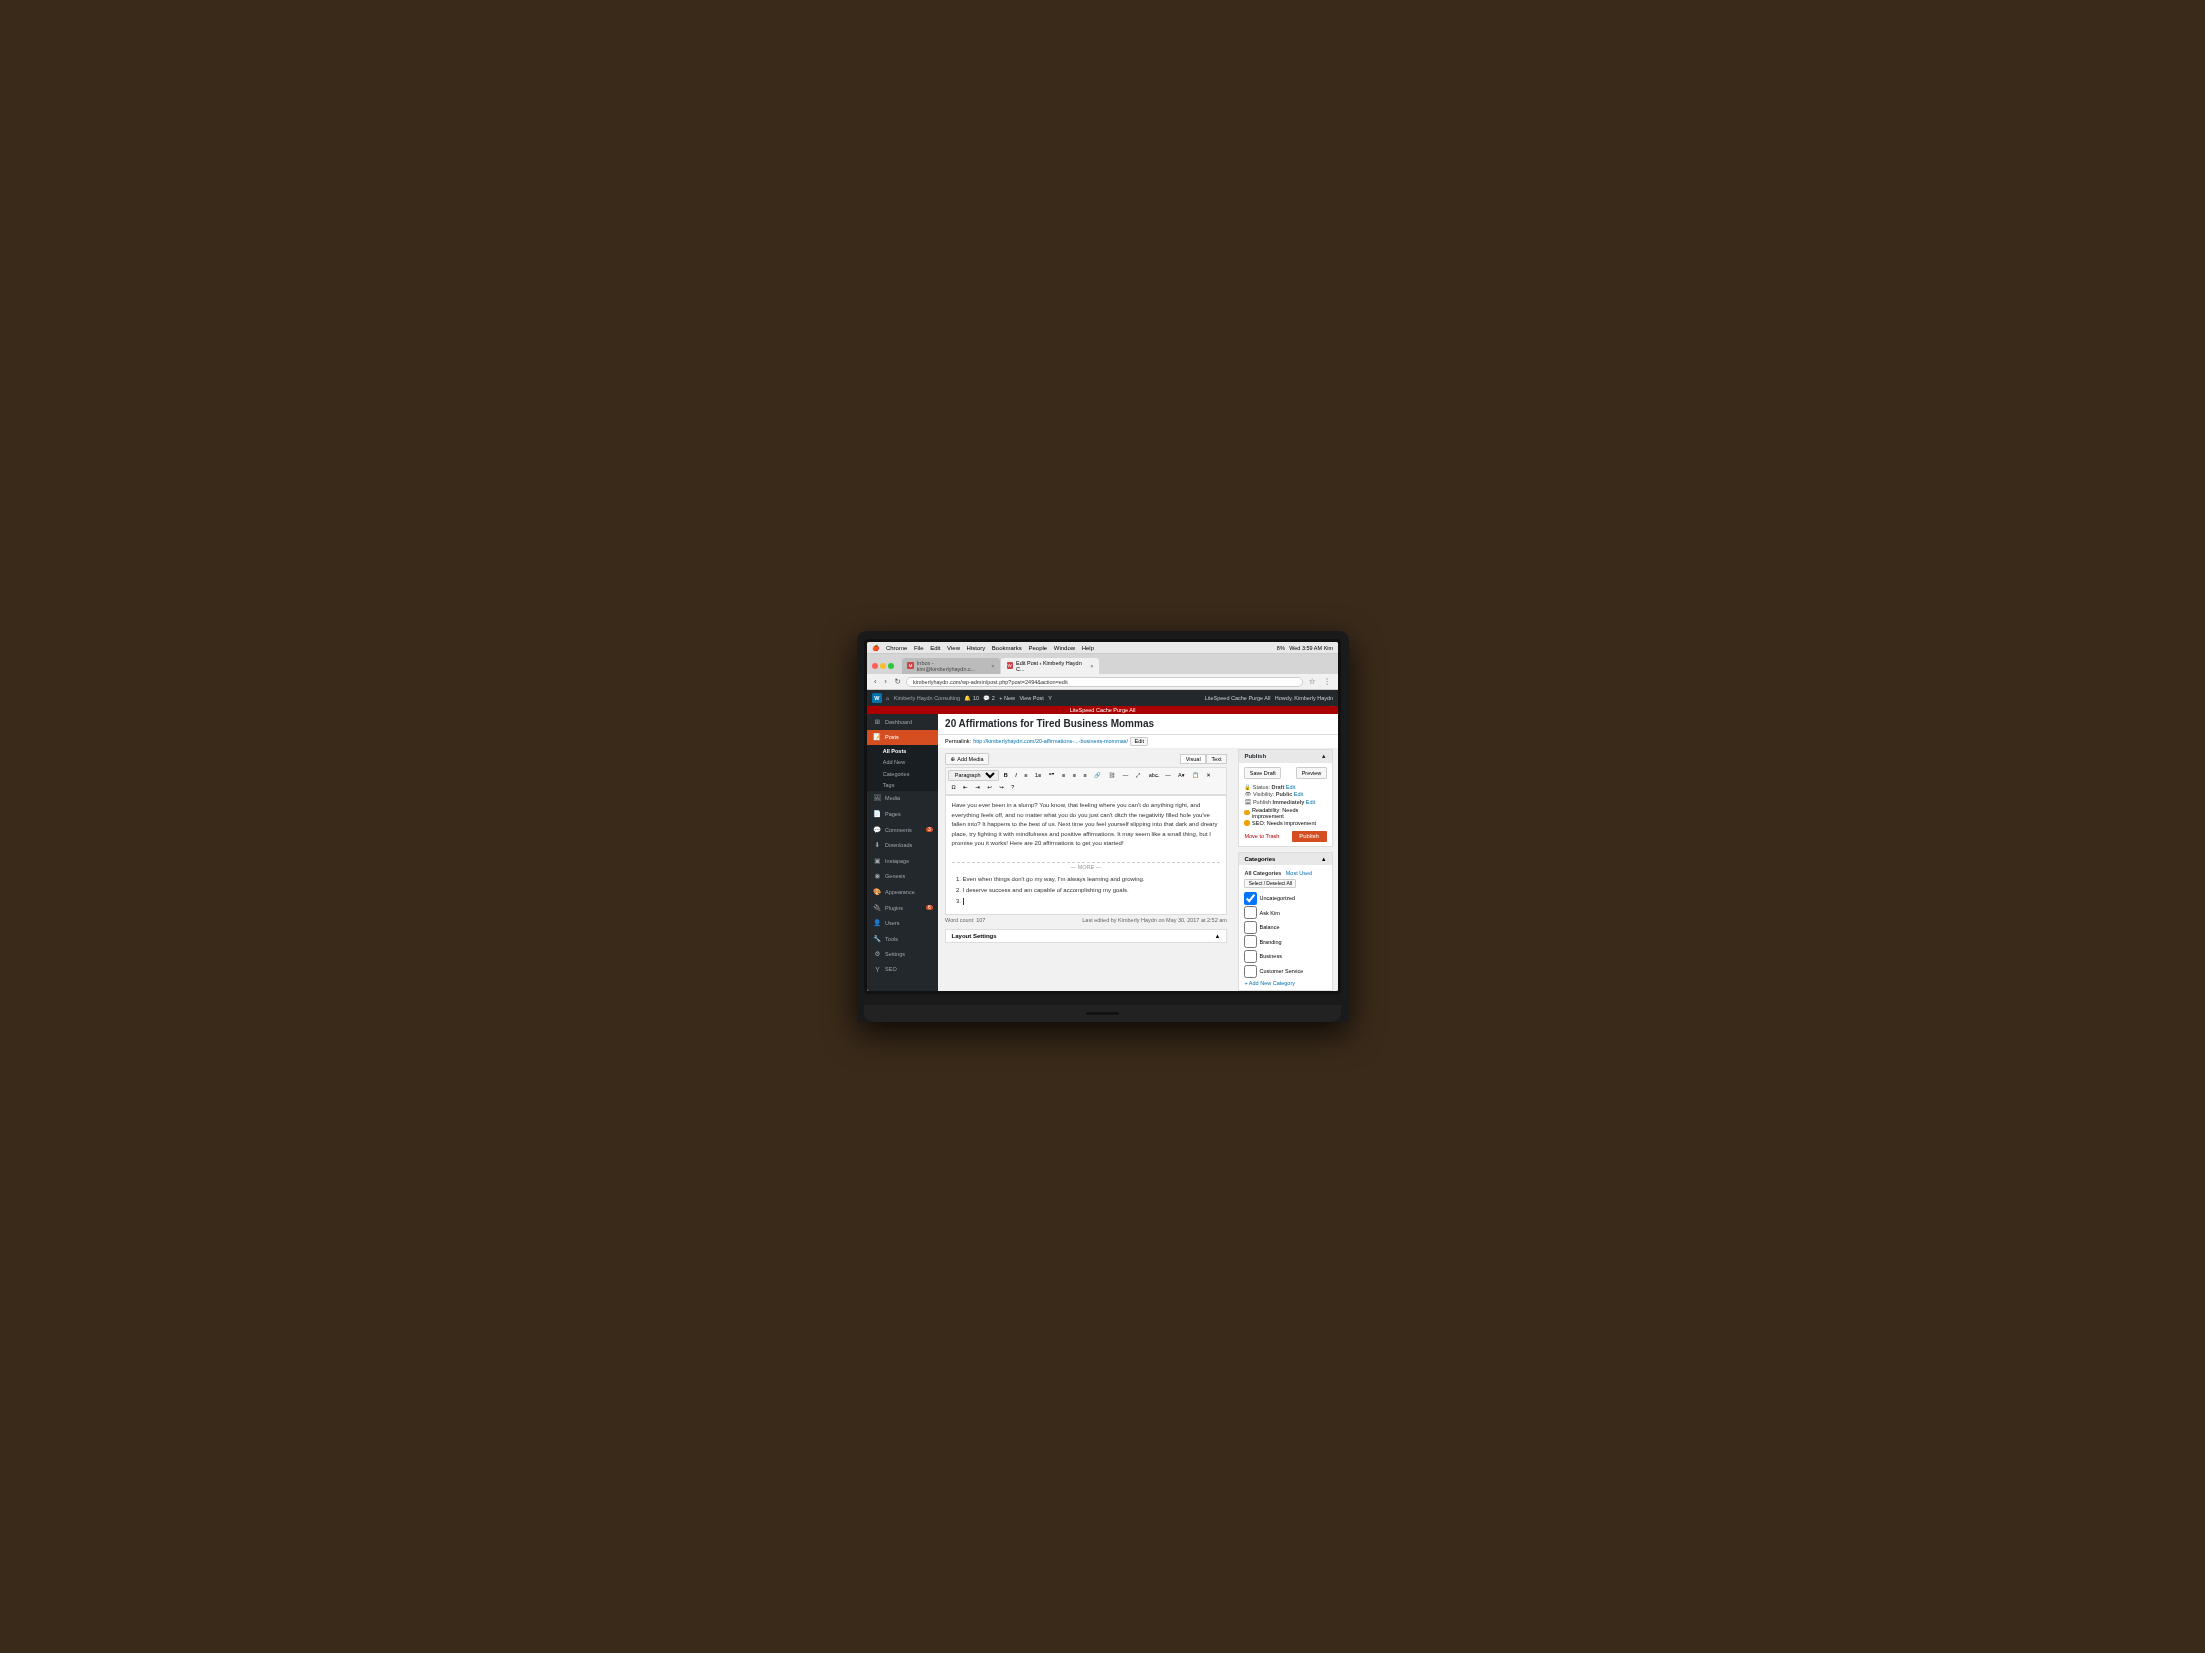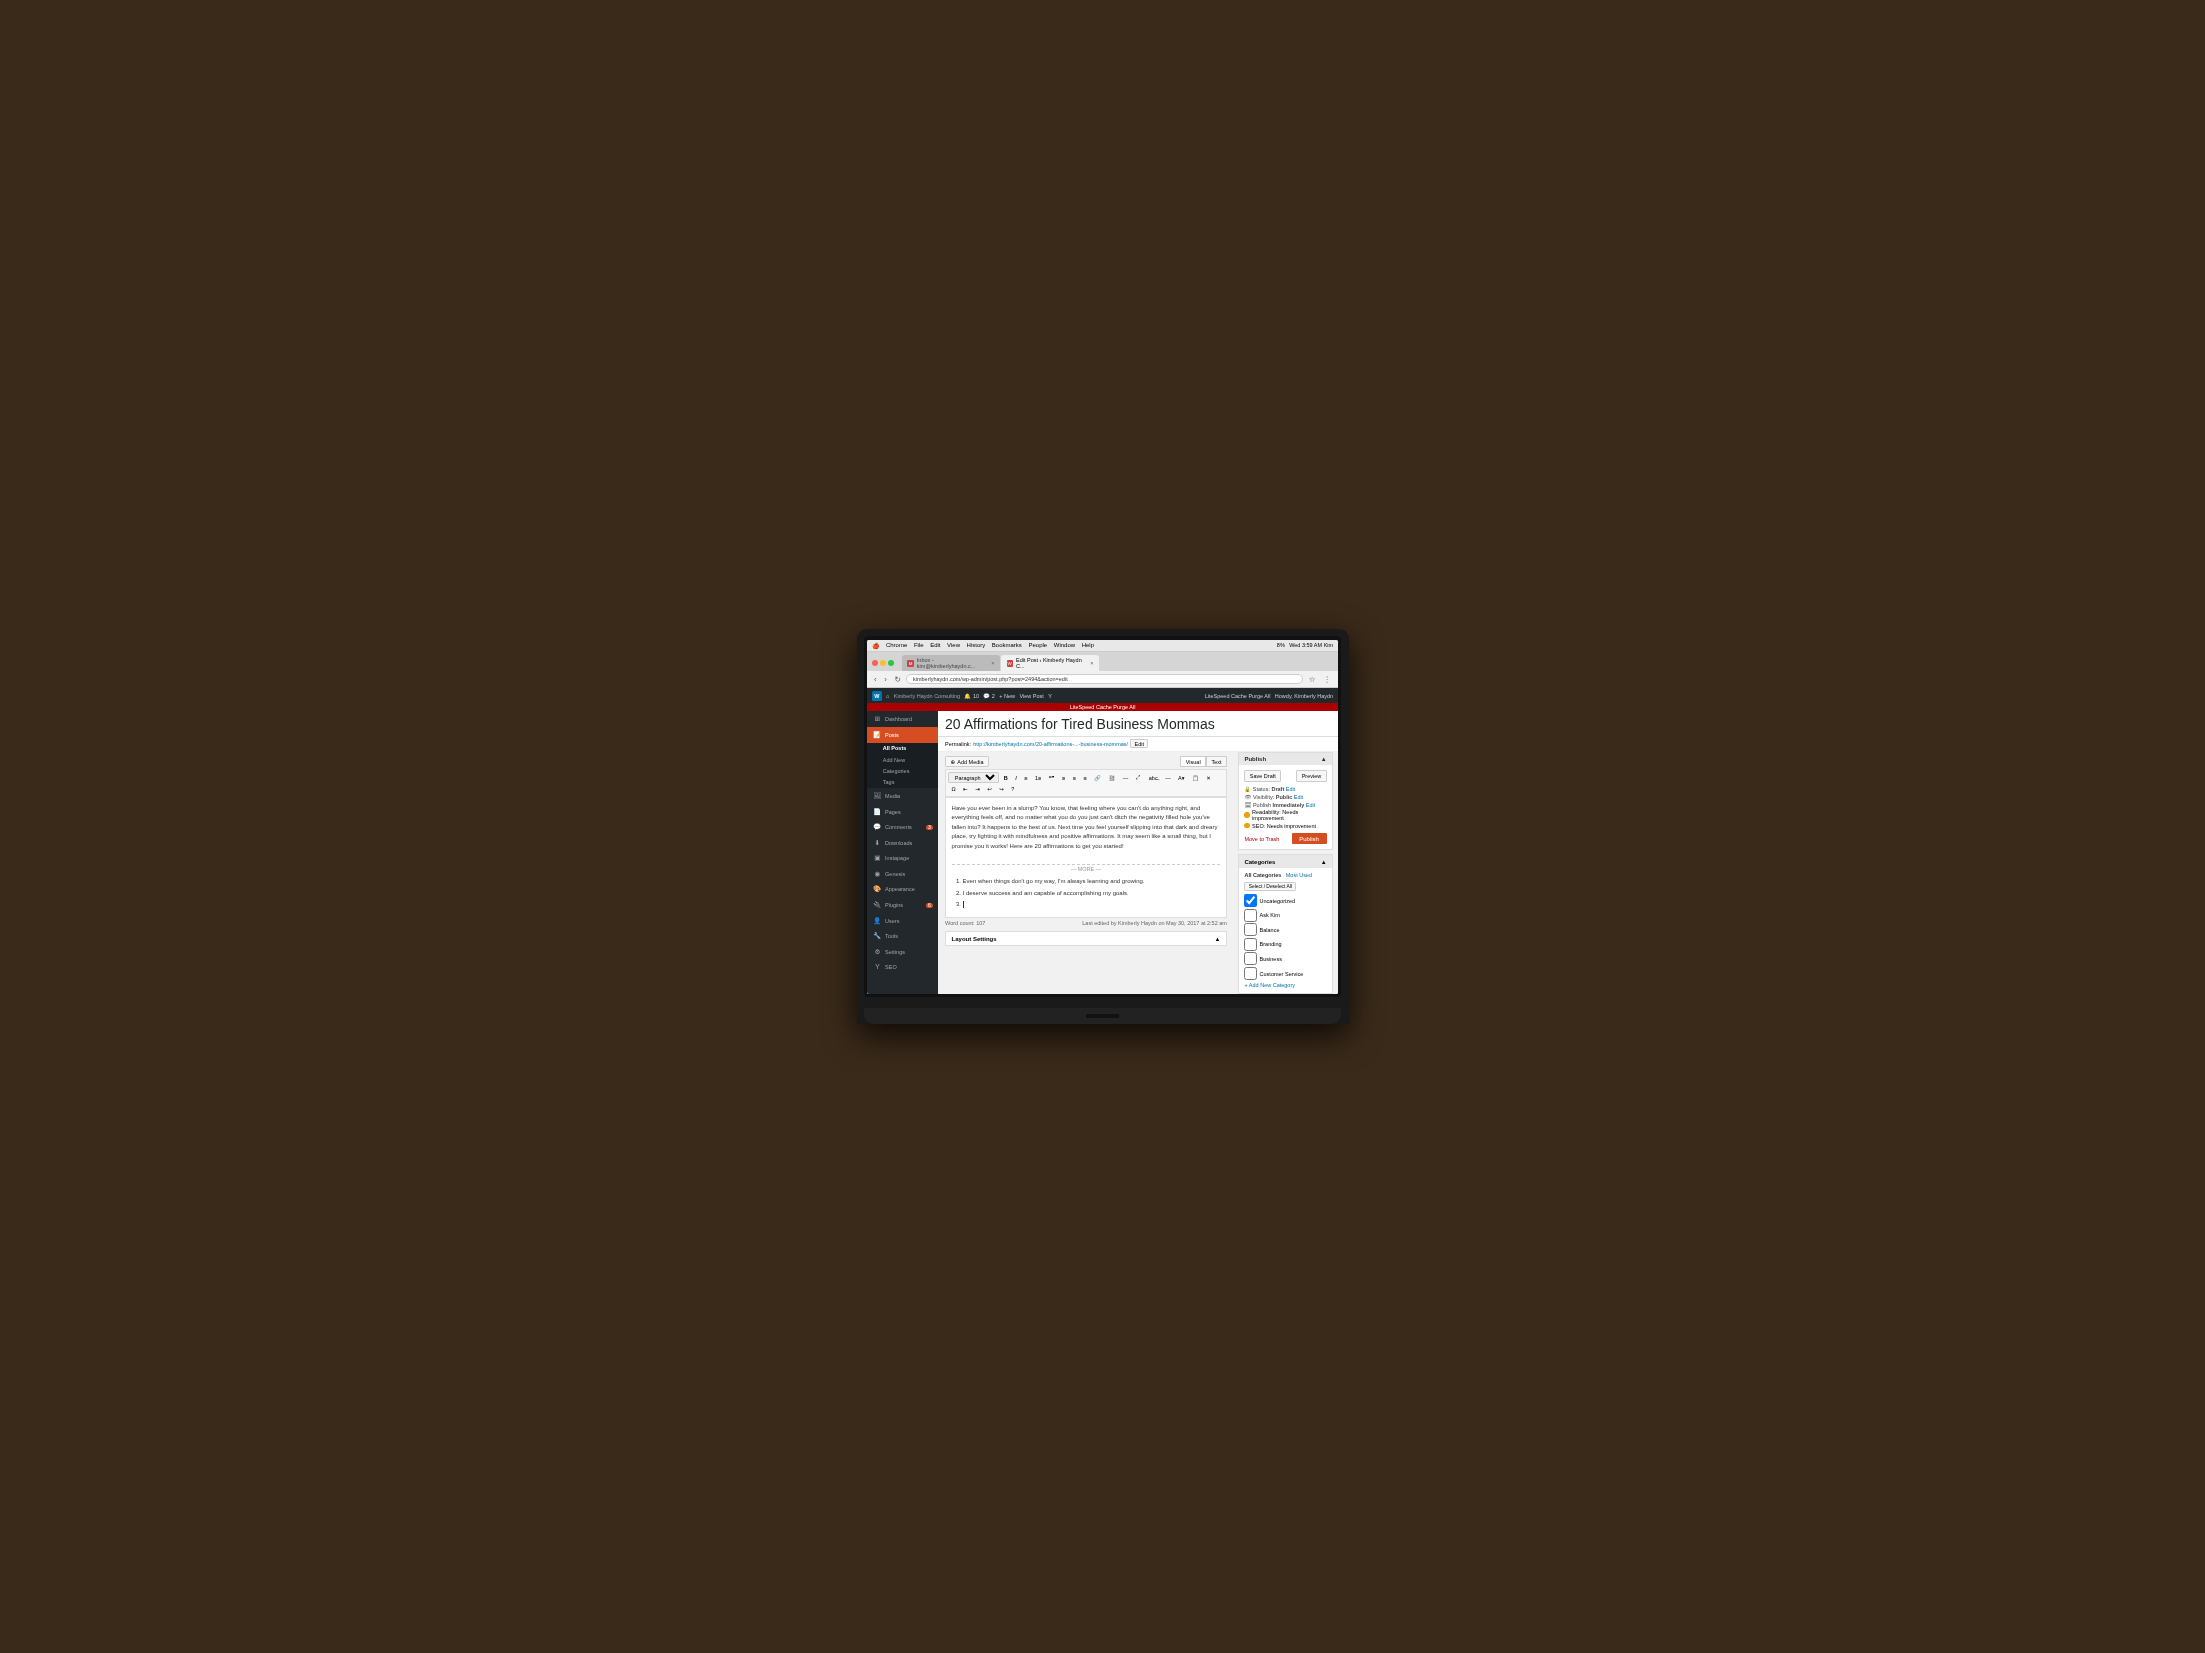--- a/index.html
+++ b/index.html
@@ -229,22 +229,22 @@
       background: #f1f1f1;
       overflow: hidden;
     }
 
     .post-title-bar {
       background: #fff;
       padding: 4.4px 6.6px;
       border-bottom: 0.5px solid #ddd;
     }
     .post-title {
-      font-size: 14px;
-      font-weight: 400;
+      font-size: 10px;
+      font-weight: 700;
       color: #23282d;
     }
 
     .permalink-bar {
       background: #fff;
       padding: 2.2px 6.6px;
       font-size: 5.5px;
       border-bottom: 0.5px solid #eee;
       display: flex;
       align-items: center;

